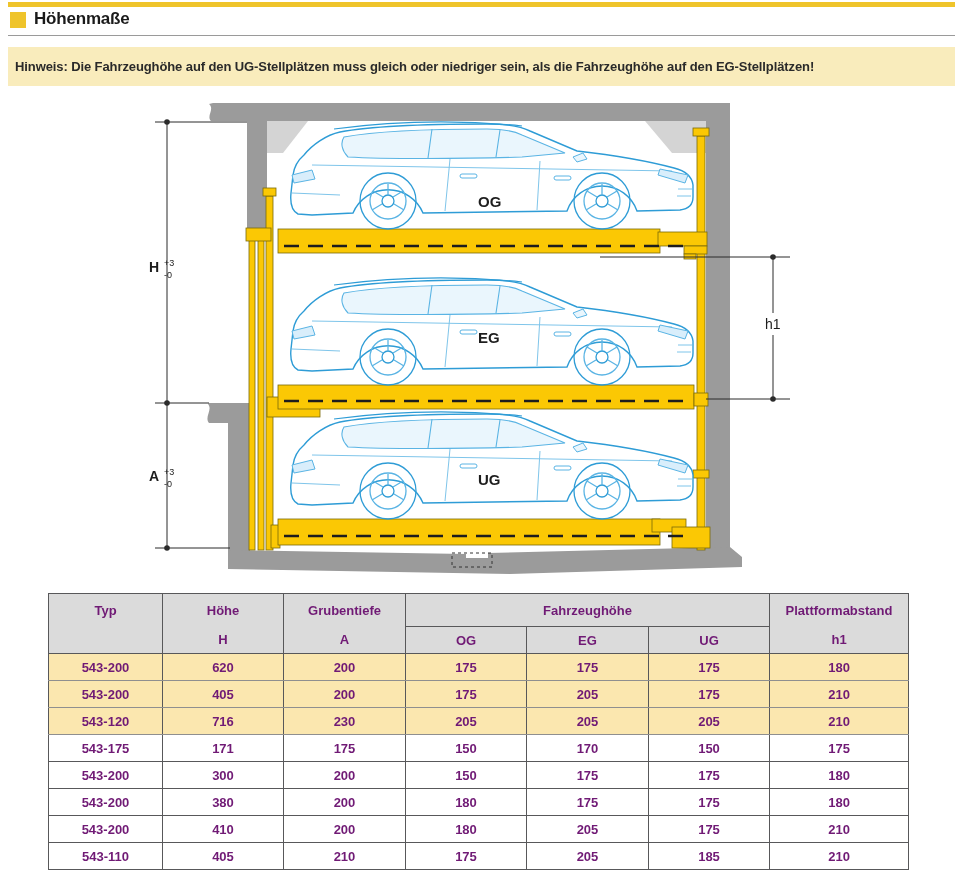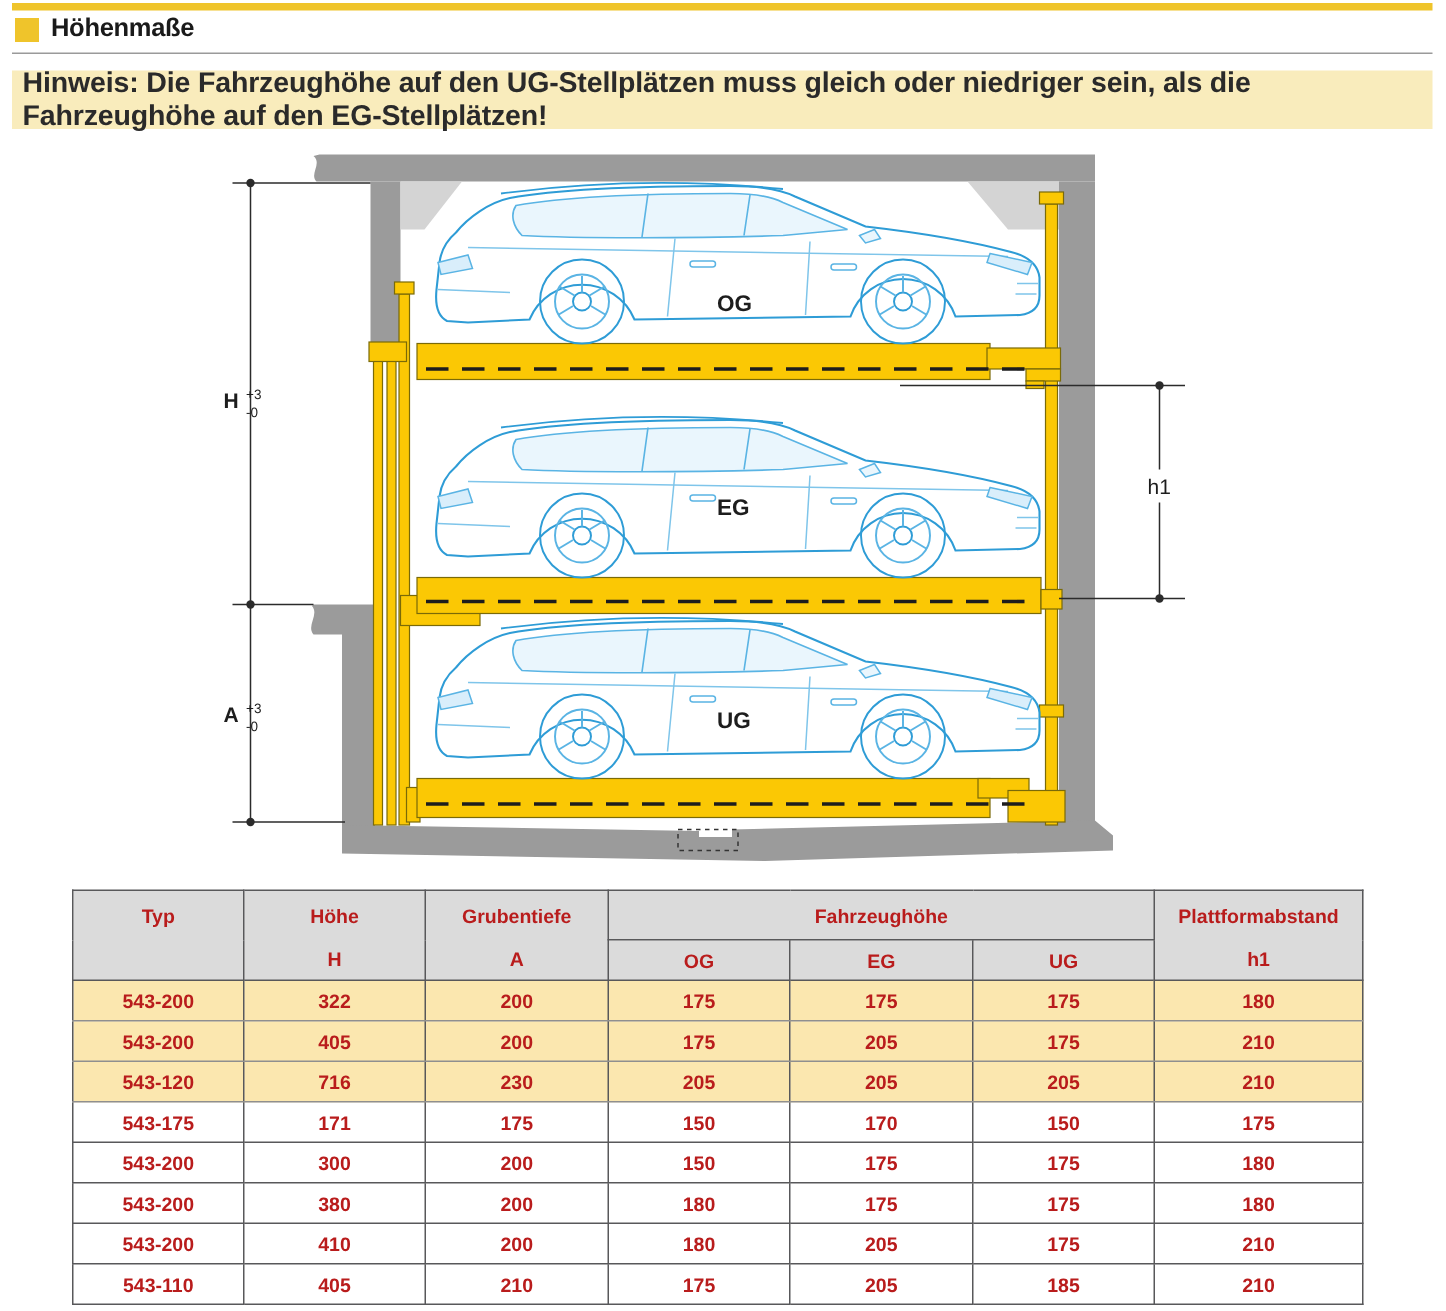--- a/index.html
+++ b/index.html
@@ -5,26 +5,26 @@
   html,body{margin:0;padding:0;background:#ffffff;}
   body{font-family:"Liberation Sans", sans-serif;}
   #page{position:relative;width:964px;height:874px;background:#fff;overflow:hidden;}
 
   .top-rule{position:absolute;left:8px;top:2px;width:947px;height:5px;}
   .title-square{position:absolute;left:10px;top:12px;width:16px;height:16px;}
   .page-title{position:absolute;left:34px;top:9px;font-size:17px;font-weight:700;color:#1a1a1a;letter-spacing:-0.2px;}
   .title-underline{position:absolute;left:8px;top:35px;width:947px;height:1px;background:#9a9a9a;}
 
   .hint-banner{position:absolute;left:8px;top:47px;width:947px;height:39px;display:flex;align-items:center;}
-  .hint-text{padding-left:7px;font-size:19px;font-weight:700;color:#2a2a2a;letter-spacing:-0.1px;}
+  .hint-text{padding-left:7px;font-size:13px;font-weight:700;color:#2a2a2a;letter-spacing:-0.1px;}
 
   .diagram-wrap{position:absolute;left:0;top:95px;width:964px;height:490px;}
 
   table.dim-table{position:absolute;left:48px;top:593px;width:860px;border-collapse:collapse;table-layout:fixed;
-    font-size:13px;font-weight:700;color:#b91c1c;}
+    font-size:13px;font-weight:700;color:#701a75;}
   table.dim-table th, table.dim-table td{border:1px solid #58585a;text-align:center;padding:0;}
   table.dim-table thead th{background:#dbdbdb;font-weight:700;}
   .hcell-top{height:32px;display:flex;align-items:center;justify-content:center;}
   .hcell-bot{height:26px;display:flex;align-items:center;justify-content:center;}
   tr.sub-hdr th{height:26px;background:#dbdbdb;}
   tbody td{height:26px;background:#ffffff;}
   tbody tr.hl td{background:#fbe7af;border-top-color:#8f8f8f;border-bottom-color:#8f8f8f;}
 </style>
 </head>
 <body>
@@ -187,21 +187,21 @@
       </tr>
       <tr class="sub-hdr">
         <th>OG</th>
         <th>EG</th>
         <th>UG</th>
       </tr>
     </thead>
     <tbody>
         <tr class="hl">
           <td>543-200</td>
-          <td>322</td>
+          <td>620</td>
           <td>200</td>
           <td>175</td>
           <td>175</td>
           <td>175</td>
           <td>180</td>
         </tr>
         <tr class="hl">
           <td>543-200</td>
           <td>405</td>
           <td>200</td>

